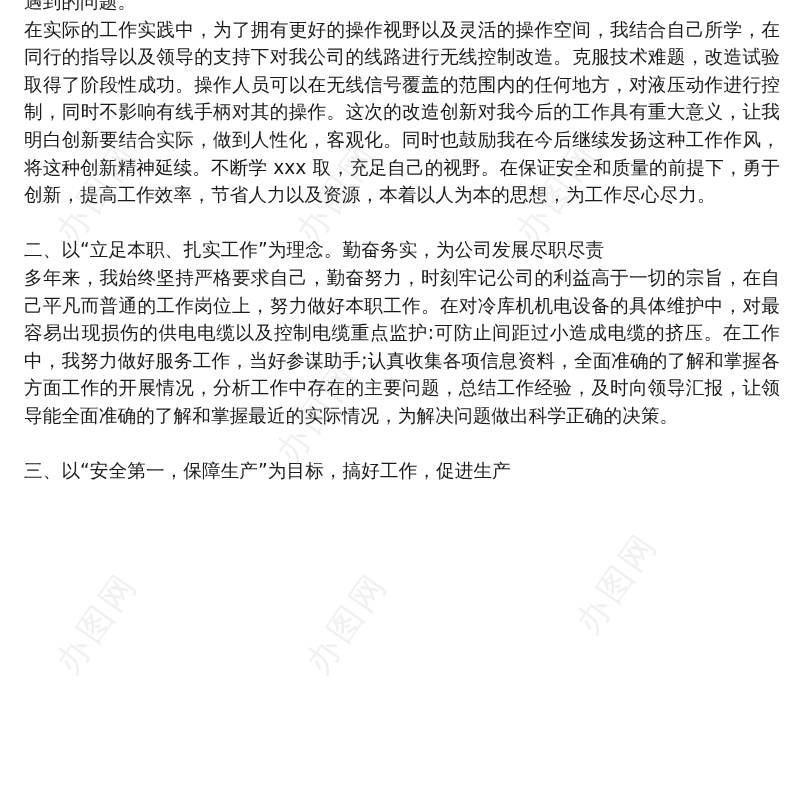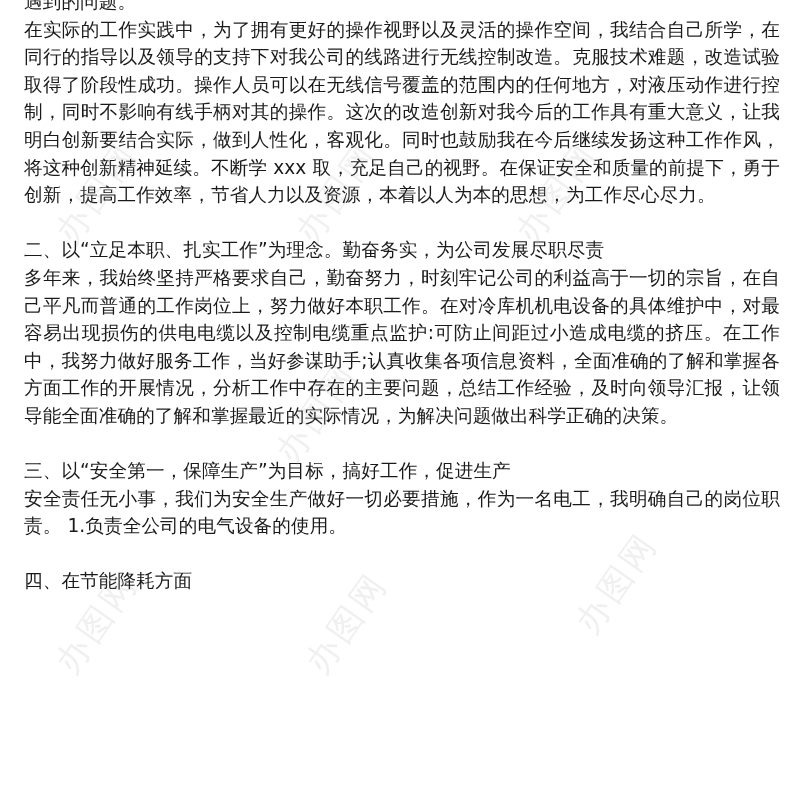--- a/index.html
+++ b/index.html
@@ -55,25 +55,23 @@
   <p class="para">在实际的工作实践中，为了拥有更好的操作视野以及灵活的操作空间，我结合自己所学，在同行的指导以及领导的支持下对我公司的线路进行无线控制改造。克服技术难题，改造试验取得了阶段性成功。操作人员可以在无线信号覆盖的范围内的任何地方，对液压动作进行控制，同时不影响有线手柄对其的操作。这次的改造创新对我今后的工作具有重大意义，让我明白创新要结合实际，做到人性化，客观化。同时也鼓励我在今后继续发扬这种工作作风，将这种创新精神延续。不断学 xxx 取，充足自己的视野。在保证安全和质量的前提下，勇于创新，提高工作效率，节省人力以及资源，本着以人为本的思想，为工作尽心尽力。</p>
 
   <div class="gap"></div>
 
   <p class="heading">二、以“立足本职、扎实工作”为理念。勤奋务实，为公司发展尽职尽责</p>
   <p class="para">多年来，我始终坚持严格要求自己，勤奋努力，时刻牢记公司的利益高于一切的宗旨，在自己平凡而普通的工作岗位上，努力做好本职工作。在对冷库机机电设备的具体维护中，对最容易出现损伤的供电电缆以及控制电缆重点监护:可防止间距过小造成电缆的挤压。在工作中，我努力做好服务工作，当好参谋助手;认真收集各项信息资料，全面准确的了解和掌握各方面工作的开展情况，分析工作中存在的主要问题，总结工作经验，及时向领导汇报，让领导能全面准确的了解和掌握最近的实际情况，为解决问题做出科学正确的决策。</p>
 
   <div class="gap"></div>
 
   <p class="heading">三、以“安全第一，保障生产”为目标，搞好工作，促进生产</p>
-  <p class="para">安全责任无小事，我们为安全生产做好一切必要措施，作为一名电工，我明确自己的岗位职责。  1.负责全公司的电气设备的使用。</p>
 
   <div class="gap"></div>
 
-  <p class="heading">四、在节能降耗方面</p>
 
 </div>
 
 <div id="watermarks">
     <div class="watermark" style="left: 40px; top: 170px;">办图网</div>
     <div class="watermark" style="left: 280px; top: 170px;">办图网</div>
     <div class="watermark" style="left: 500px; top: 170px;">办图网</div>
     <div class="watermark" style="left: 260px; top: 390px;">办图网</div>
     <div class="watermark" style="left: 40px; top: 600px;">办图网</div>
     <div class="watermark" style="left: 290px; top: 600px;">办图网</div>

